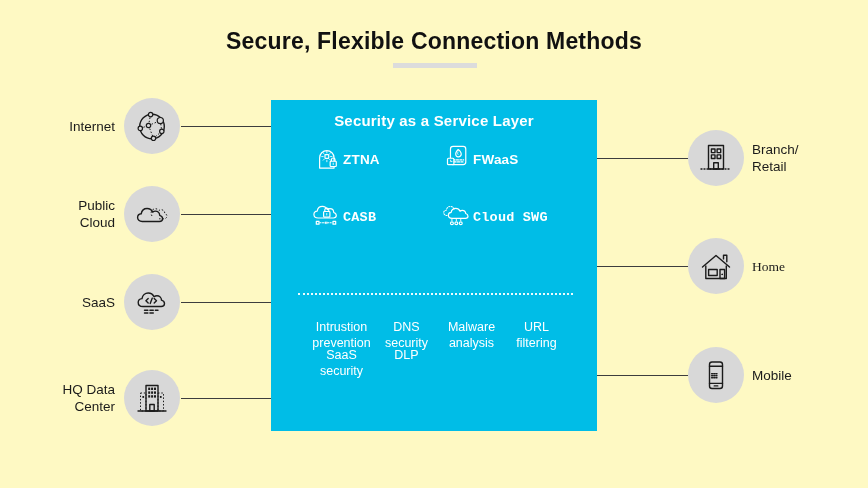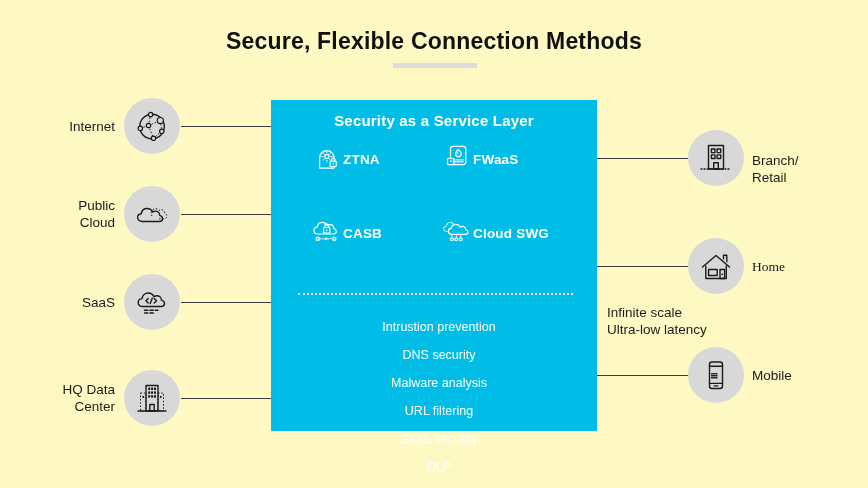--- a/index.html
+++ b/index.html
@@ -10,27 +10,27 @@
   .title{position:absolute;top:28px;left:0;width:100%;text-align:center;
          font-size:23px;font-weight:bold;letter-spacing:.2px;color:#111;}
   .title-bar{position:absolute;top:63px;left:393px;width:84px;height:5px;background:#dcdcdc;}
 
   
   .panel{position:absolute;left:271px;top:100px;width:326px;height:331px;background:#00bde7;}
   .panel-title{position:absolute;top:12px;left:0;width:100%;text-align:center;
                color:#fff;font-size:15px;font-weight:bold;letter-spacing:.2px;}
   .svc-row{position:absolute;left:0;width:100%;display:flex;padding:0 28px 0 38px;}
   .svc-row.r1{top:40px;}
-  .svc-row.r2{top:114px;}
+  .svc-row.r2{top:98px;font-family:Liberation Mono, monospace;}
   .svc-cell{flex:1;display:flex;align-items:center;}
   .svc-cell svg{width:34px;height:34px;display:block;}
   .svc-label{margin-top:5px;color:#fff;font-size:13.5px;font-weight:bold;letter-spacing:.2px;}
   .divider{position:absolute;top:193px;left:27px;width:275px;border-top:2px dotted rgba(255,255,255,.92);}
   .features{position:absolute;top:219px;left:0;width:100%;display:grid;
-            grid-template-columns:1fr;row-gap:12px;padding:0 28px 0 38px;}
+            grid-template-columns:1fr 1fr 1fr 1fr;row-gap:12px;padding:0 28px 0 38px;}
   .feature{color:#fff;font-size:12.5px;text-align:center;height:16px;line-height:16px;}
 
   
   .node{position:absolute;display:flex;align-items:center;height:56px;}
   .circle{width:56px;height:56px;border-radius:50%;background:#d8d8d8;
           display:flex;align-items:center;justify-content:center;flex:0 0 56px;}
   .circle svg{width:40px;height:40px;display:block;}
   .node-label{font-size:13.5px;line-height:17px;color:#1b1b1b;}
   .node-label span{display:block;}
   .node.left-n{left:10px;}
@@ -229,21 +229,21 @@
         <rect class="k" x="17.8" y="26.5" width="4.4" height="6.5"></rect>
         <rect class="kd" x="8.5" y="15" width="5.5" height="18"></rect>
         <rect class="kd" x="26" y="15" width="5.5" height="18"></rect>
         <rect class="kf" x="10.4" y="18" width="1.7" height="1.9"></rect>
         <rect class="kf" x="27.9" y="18" width="1.7" height="1.9"></rect>
         <line class="k" x1="6" y1="33" x2="34" y2="33"></line>
       </svg>
     </div>
   </div>
 
-  <div class="node right-n" style="top:130px;align-items:flex-end;">
+  <div class="node right-n" style="top:130px;">
     <div class="circle">
       <svg viewBox="0 0 40 40">
         <rect class="k" x="12.5" y="7.5" width="15" height="23.5"></rect>
         <g class="k" stroke-width="1.3">
           <rect x="15.4" y="11" width="3.6" height="3.6"></rect>
             <rect x="21.1" y="11" width="3.6" height="3.6"></rect>
           <rect x="15.4" y="16.9" width="3.6" height="3.6"></rect>
             <rect x="21.1" y="16.9" width="3.6" height="3.6"></rect>
         </g>
         <rect class="k" x="17.7" y="24.8" width="4.6" height="6.2"></rect>
@@ -286,18 +286,14 @@
         </g>
         <line class="k" x1="18.2" y1="30.9" x2="21.8" y2="30.9" stroke-width="1.8"></line>
       </svg>
     </div>
     <div class="node-label">
       <span>Mobile</span>
         <span></span>
     </div>
   </div>
 
-  <div class="annotation" style="top:305px;">
-    <span style="display:block;">Infinite scale</span>
-    <span style="display:block;">Ultra-low latency</span>
-  </div>
 
 </div>
 
 </body></html>

